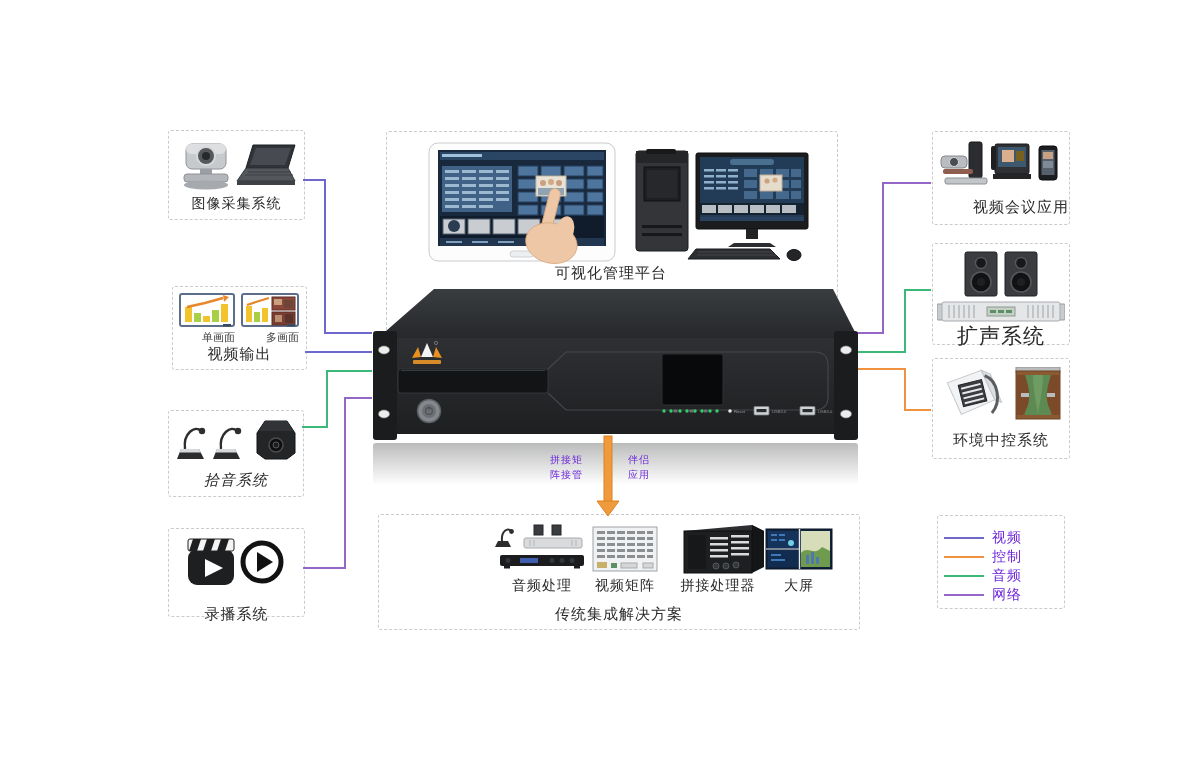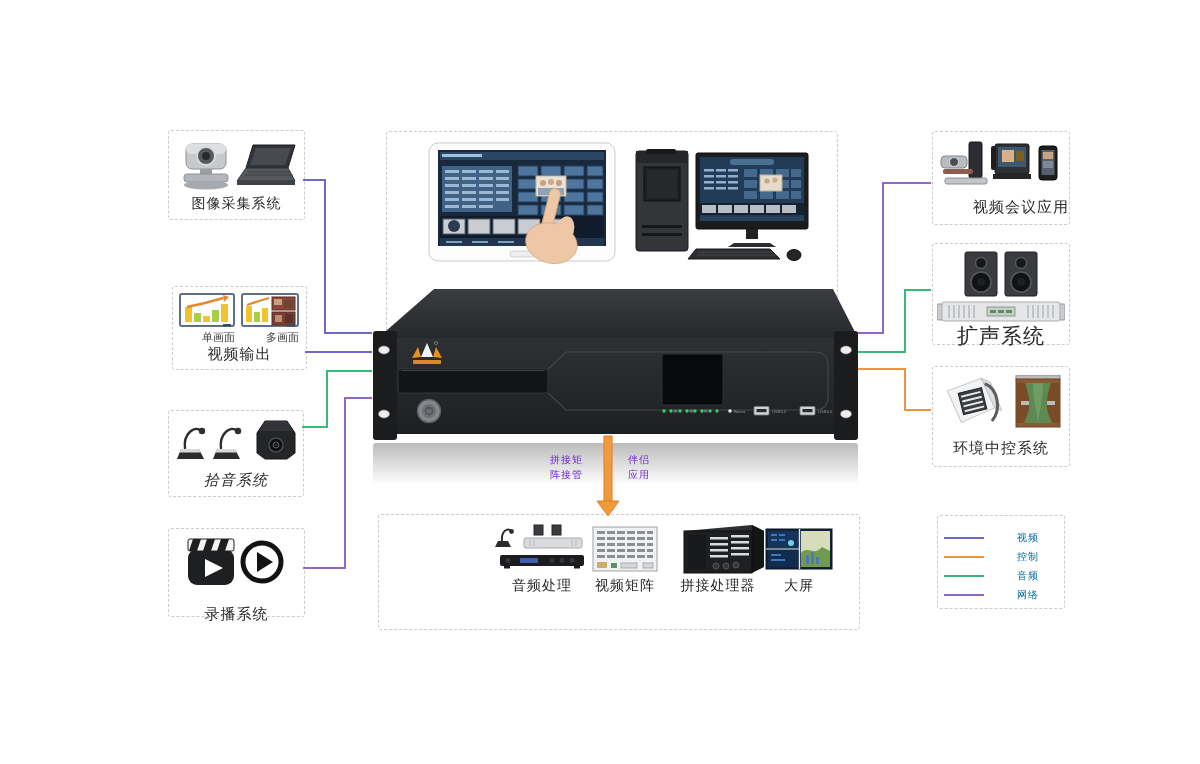--- a/index.html
+++ b/index.html
@@ -4,21 +4,21 @@
 <style>
   html,body{margin:0;padding:0;background:#ffffff;}
   #canvas{position:relative;width:1200px;height:764px;background:#ffffff;overflow:hidden;
           font-family:"Liberation Serif","DejaVu Serif",serif;color:#2a2a2a;}
   .abs{position:absolute;}
   .dbox{position:absolute;border:1px dashed #cbcbcb;border-radius:3px;background:#ffffff;z-index:1;}
   .dbox-label{position:absolute;left:0;right:0;text-align:center;font-size:14px;color:#2a2a2a;letter-spacing:1px;}
   .cap{position:absolute;font-size:11px;color:#3a3a3a;text-align:right;}
   .legend-row{display:flex;align-items:center;height:19px;}
   .legend-line{width:40px;height:0;border-top:2px solid #000;margin-left:6px;}
-  .legend-label{margin-left:33px;font-size:10px;color:#0369a1;letter-spacing:1px;}
+  .legend-label{margin-left:8px;font-size:14px;color:#6d28d9;letter-spacing:1px;}
   .anno{position:absolute;font-size:10px;line-height:1.5;color:#6d28d9;z-index:6;letter-spacing:1px;}
   .bitem-label{position:absolute;left:0;right:0;bottom:0;text-align:center;font-size:14px;color:#2a2a2a;letter-spacing:1px;}
   svg{display:block;}
 </style>
 </head>
 <body>
 
 <div id="canvas">
 
   <div class="dbox" style="left:386px;top:131px;width:450px;height:215px;"></div>
@@ -164,20 +164,21 @@
       <polygon points="100,96 136,96 142,100 94,100" fill="#2b2d30"></polygon>
 
       <polygon points="62,102 136,102 146,112 54,112" fill="#2c2e31" stroke="#191b1d"></polygon>
       <line x1="64" y1="105" x2="139" y2="105" stroke="#44474b" stroke-width="1"></line>
       <line x1="63" y1="108" x2="142" y2="108" stroke="#44474b" stroke-width="1"></line>
 
       <ellipse cx="160" cy="108" rx="7" ry="5.5" fill="#232527" stroke="#121416"></ellipse>
     </svg>
   </div>
 
+  <div class="dbox-label" style="left:386px;width:450px;top:264px;font-size:15px;z-index:2;">可视化管理平台</div>
 
   <div class="abs" style="left:393px;top:335px;width:442px;height:18px;background:#fff;z-index:2;"></div>
 
   <div class="dbox" style="left:168px;top:130px;width:135px;height:88px;">
     <div class="abs" style="left:8px;top:8px;">
       <svg width="58" height="52" viewBox="0 0 58 52">
         <rect x="9" y="5" width="40" height="25" rx="6" fill="#c7cacd" stroke="#8f9296"></rect>
         <rect x="9" y="5" width="40" height="10" rx="5" fill="#dddfe1"></rect>
         <circle cx="29" cy="17" r="9" fill="#55595d" stroke="#d7d9db" stroke-width="2"></circle>
         <circle cx="29" cy="17" r="4" fill="#26292c"></circle>
@@ -344,21 +345,21 @@
         <g fill="#5c8f63">
             <rect x="53" y="10" width="6" height="3"></rect>
             <rect x="61" y="10" width="6" height="3"></rect>
             <rect x="69" y="10" width="6" height="3"></rect>
           </g>
       </svg>
     </div>
     <div class="dbox-label" style="top:78px;font-size:21px;">扩声系统</div>
   </div>
 
-  <div class="dbox" style="left:932px;top:366px;width:136px;height:99px;">
+  <div class="dbox" style="left:932px;top:358px;width:136px;height:99px;">
     <div class="abs" style="left:10px;top:6px;">
       <svg width="60" height="62" viewBox="0 0 60 62">
         <g transform="rotate(-14 30 30)">
           <polygon points="8,12 44,8 50,40 14,46" fill="#f2f3f4" stroke="#c3c5c7"></polygon>
           <polygon points="44,8 52,14 56,44 50,40" fill="#dcdedf" stroke="#c3c5c7"></polygon>
           <rect x="18" y="17" width="24" height="22" fill="#3b3d40" stroke="#222426"></rect>
           <g stroke="#e8e9ea" stroke-width="2">
               <line x1="20" y1="21" x2="40" y2="21"></line>
               <line x1="20" y1="26" x2="40" y2="26"></line>
               <line x1="20" y1="31" x2="40" y2="31"></line>
@@ -511,20 +512,21 @@
         <g fill="#4d79b0">
             <rect x="42" y="32" width="3" height="9"></rect>
             <rect x="47" y="29" width="3" height="12"></rect>
             <rect x="52" y="34" width="3" height="7"></rect>
           </g>
         <line x1="35.5" y1="6" x2="35.5" y2="46" stroke="#e8eaec" stroke-width="1.4"></line>
         <line x1="2" y1="26" x2="35" y2="26" stroke="#e8eaec" stroke-width="1.2"></line>
       </svg>
       <div class="bitem-label">大屏</div>
     </div>
+    <div class="dbox-label" style="top:90px;font-size:15px;">传统集成解决方案</div>
   </div>
 
   <svg class="abs" style="left:0;top:0;z-index:3;pointer-events:none;" width="1200" height="764" viewBox="0 0 1200 764">
     <polyline points="303,180 325,180 325,333 372,333" fill="none" stroke="#6f68cc" stroke-width="2"></polyline>
     <polyline points="305,352 372,352" fill="none" stroke="#6f68cc" stroke-width="2"></polyline>
     <polyline points="302,427 327,427 327,371 372,371" fill="none" stroke="#3cb878" stroke-width="2"></polyline>
     <polyline points="303,568 345,568 345,398 372,398" fill="none" stroke="#9466c8" stroke-width="2"></polyline>
     <polyline points="931,183 883,183 883,333 856,333" fill="none" stroke="#9466c8" stroke-width="2"></polyline>
     <polyline points="931,290 905,290 905,352 856,352" fill="none" stroke="#3cb878" stroke-width="2"></polyline>
     <polyline points="931,410 905,410 905,369 856,369" fill="none" stroke="#f0923f" stroke-width="2"></polyline>

